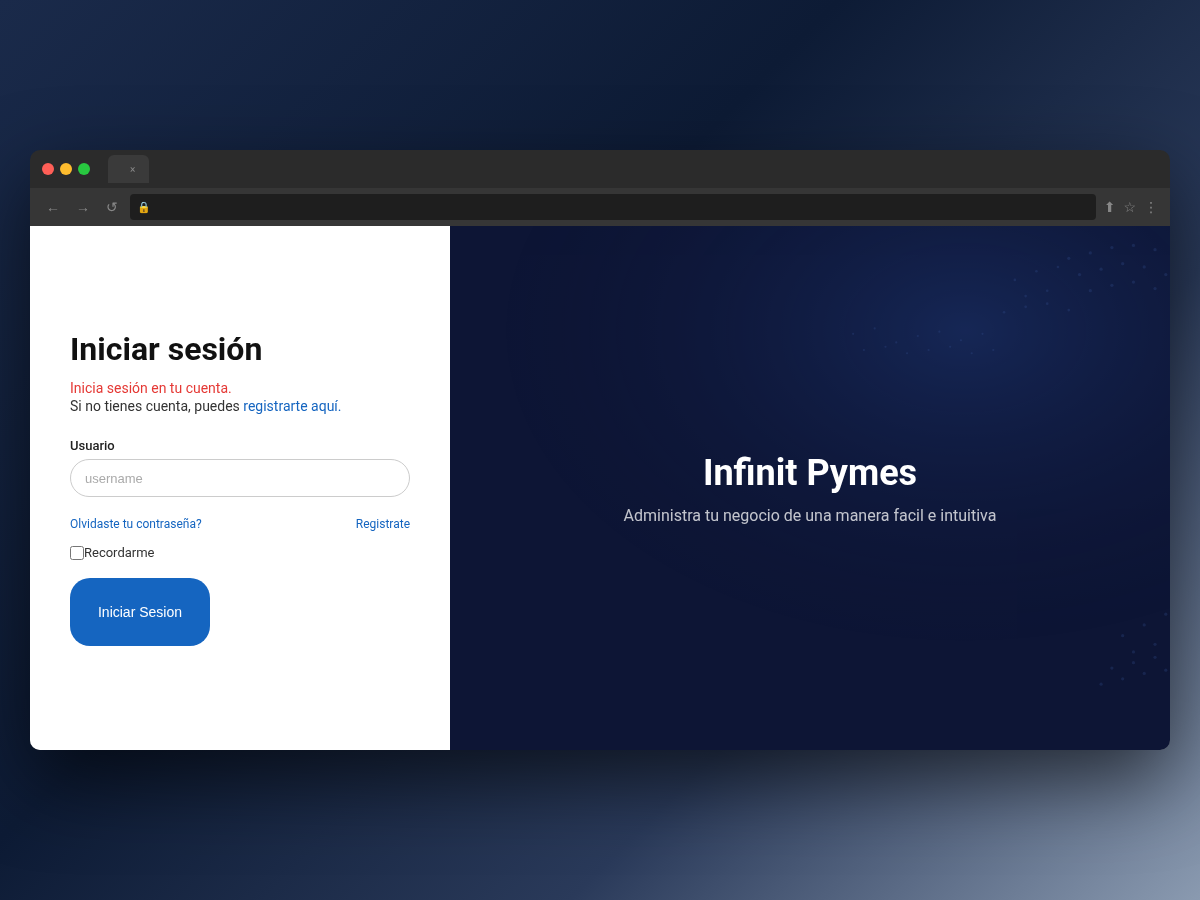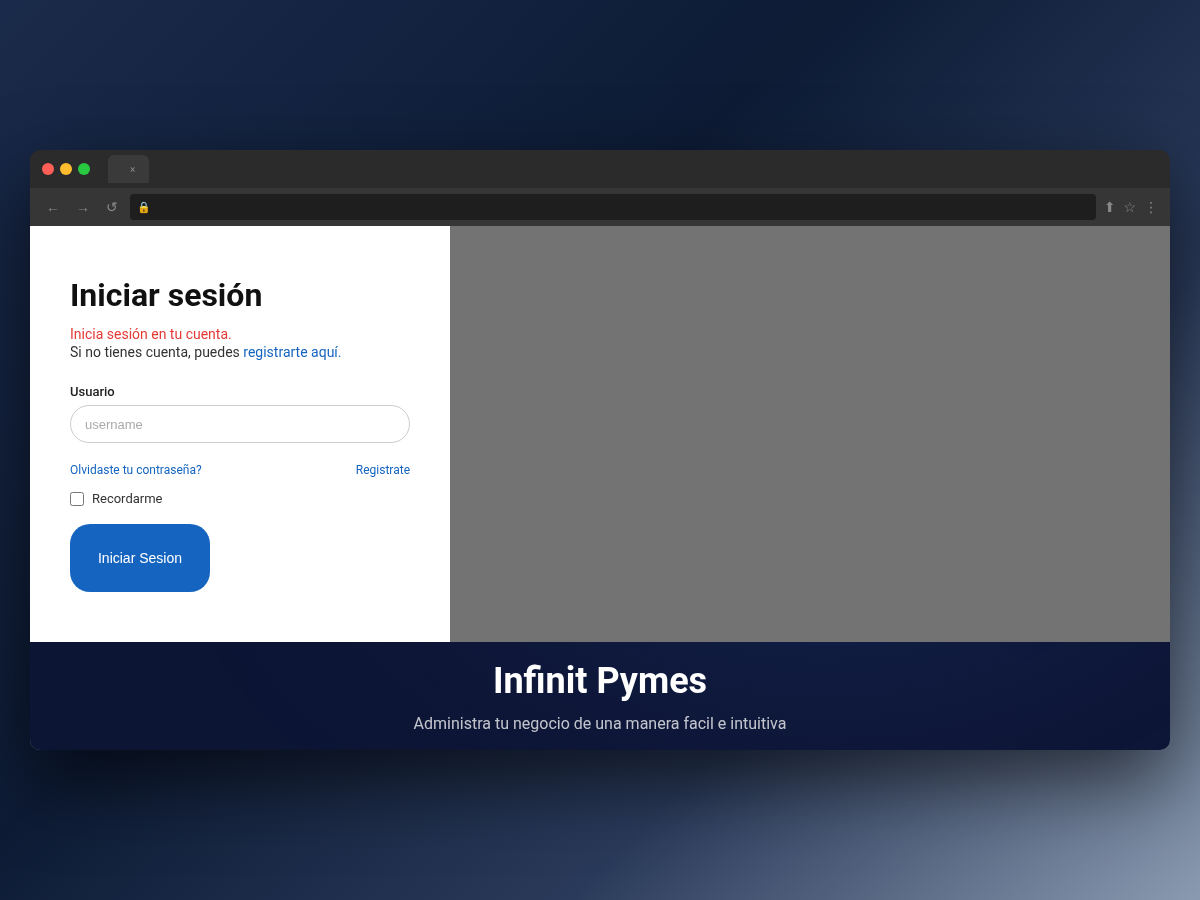--- a/index.html
+++ b/index.html
@@ -113,21 +113,20 @@
       gap: 8px;
       color: #888;
     }
     .toolbar-actions span { cursor: pointer; font-size: 14px; }
 
     
     .page-content {
       display: flex;
       height: calc(600px - 76px);
       background: #737373;
-      flex-direction: column;
     }
 
     
     .login-panel {
       width: 420px;
       min-width: 420px;
       background: #fff;
       padding: 50px 40px;
       display: flex;
       flex-direction: column;
@@ -211,21 +210,20 @@
     .register-link {
       font-size: 12px;
       color: #1565c0;
       cursor: pointer;
       text-decoration: none;
     }
 
     .remember-me {
       display: flex;
       align-items: center;
-      gap: 8px;
       margin-bottom: 18px;
     }
 
     .remember-checkbox {
       width: 14px;
       height: 14px;
       cursor: pointer;
       accent-color: #1565c0;
     }
 

